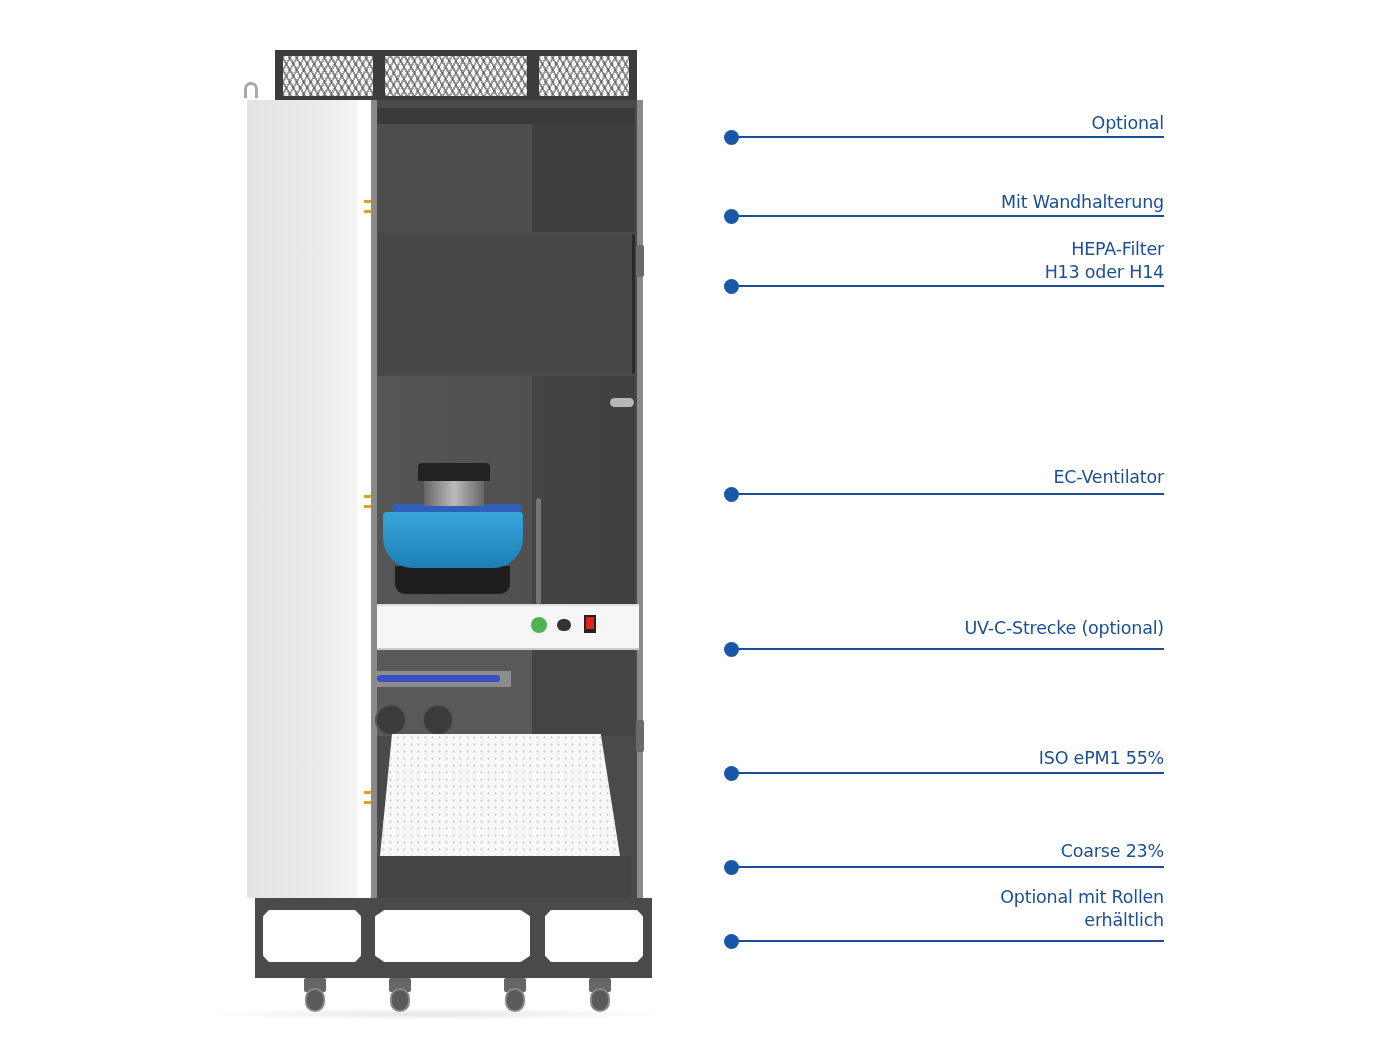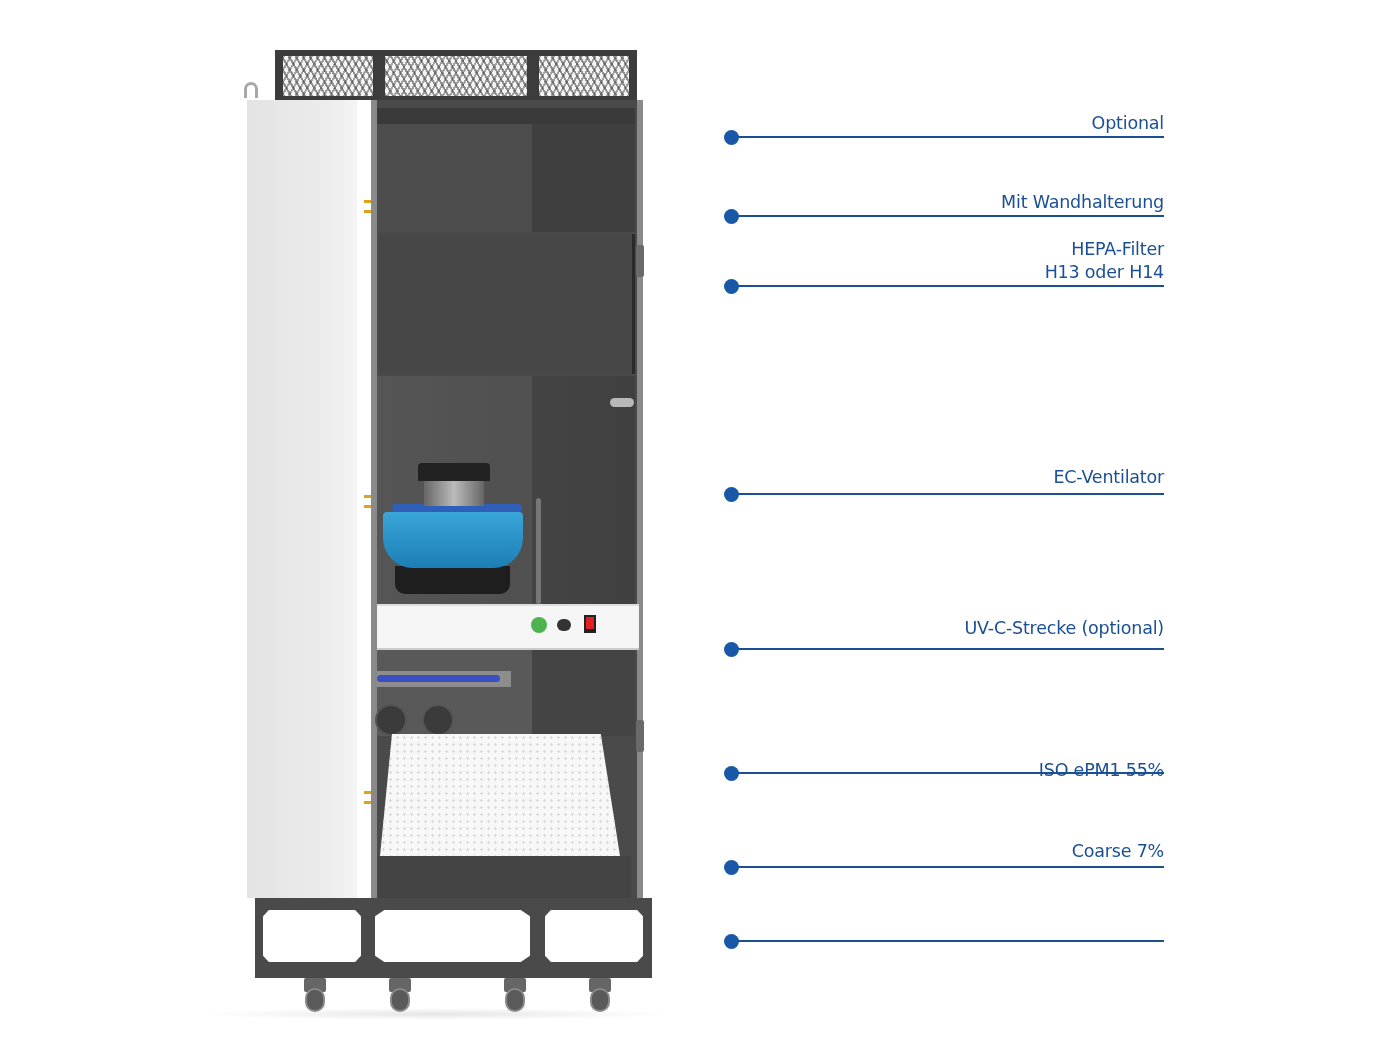--- a/index.html
+++ b/index.html
@@ -167,27 +167,31 @@
   <div class="callout-dot" style="top:21px;"></div>
 </div>
 
 <div class="callout" style="top:617px;height:40px;">
   <div class="callout-label" style="top:0;"><span>UV-C-Strecke (optional)</span></div>
   <div class="callout-line" style="top:31px;"></div>
   <div class="callout-dot" style="top:25px;"></div>
 </div>
 
 <div class="callout" style="top:747px;height:34px;">
-  <div class="callout-label" style="top:12px;"><span>ISO ePM1 55%</span></div>
+  <div class="callout-label" style="top:0;"><span>ISO ePM1 55%</span></div>
   <div class="callout-line" style="top:25px;"></div>
   <div class="callout-dot" style="top:19px;"></div>
 </div>
 
 <div class="callout" style="top:840px;height:34px;">
-  <div class="callout-label" style="top:0;"><span>Coarse 7%</span></div>
+  <div class="callout-label" style="top:0;"><span>Coarse 23%</span></div>
   <div class="callout-line" style="top:26px;"></div>
   <div class="callout-dot" style="top:20px;"></div>
 </div>
 
 <div class="callout" style="top:886px;height:62px;">
+  <div class="callout-label" style="top:0;">
+    <div>Optional mit Rollen</div>
+    <div>erhältlich</div>
+  </div>
   <div class="callout-line" style="top:54px;"></div>
   <div class="callout-dot" style="top:48px;"></div>
 </div>
 
 </body></html>

